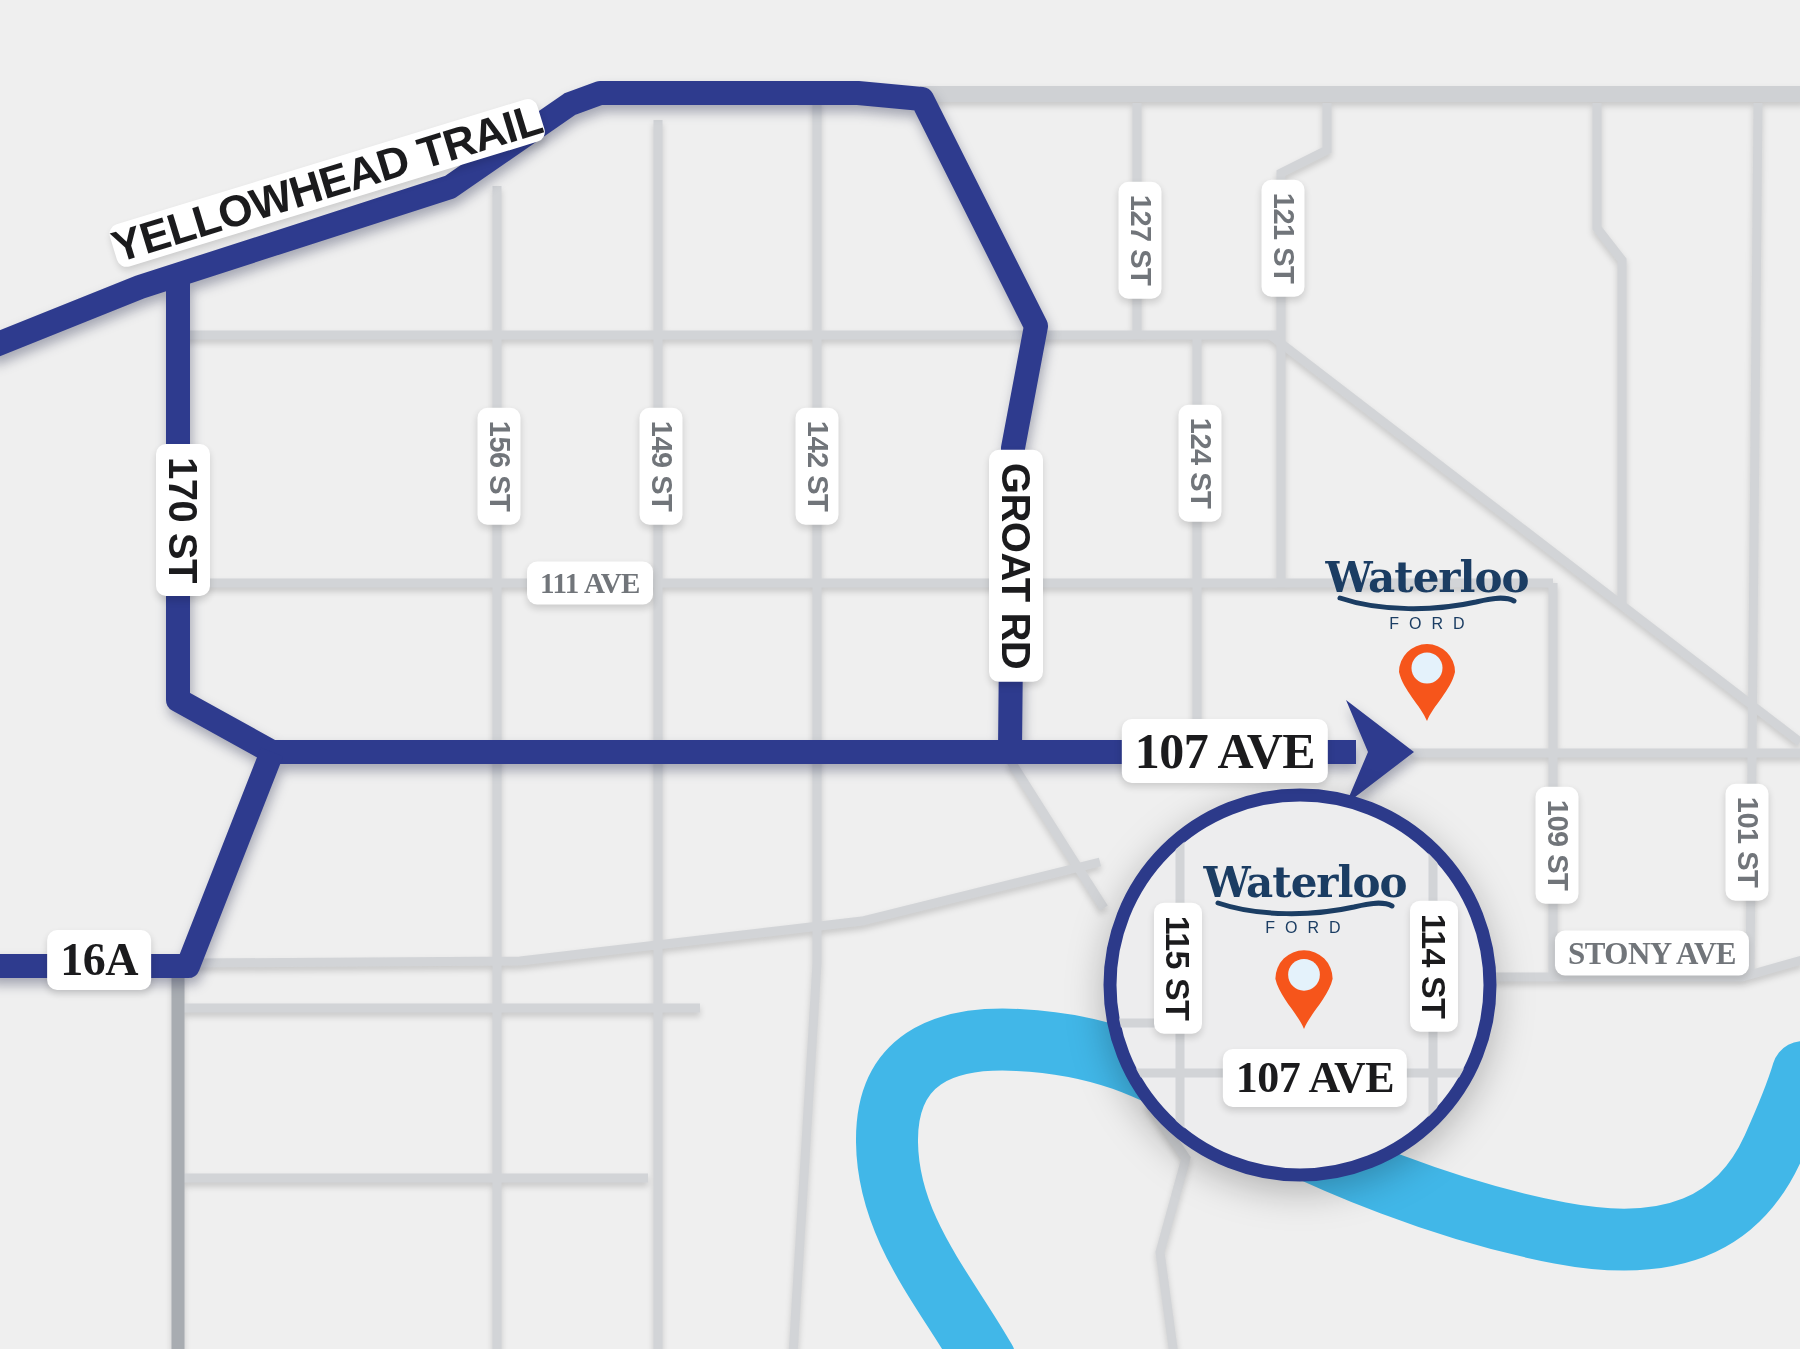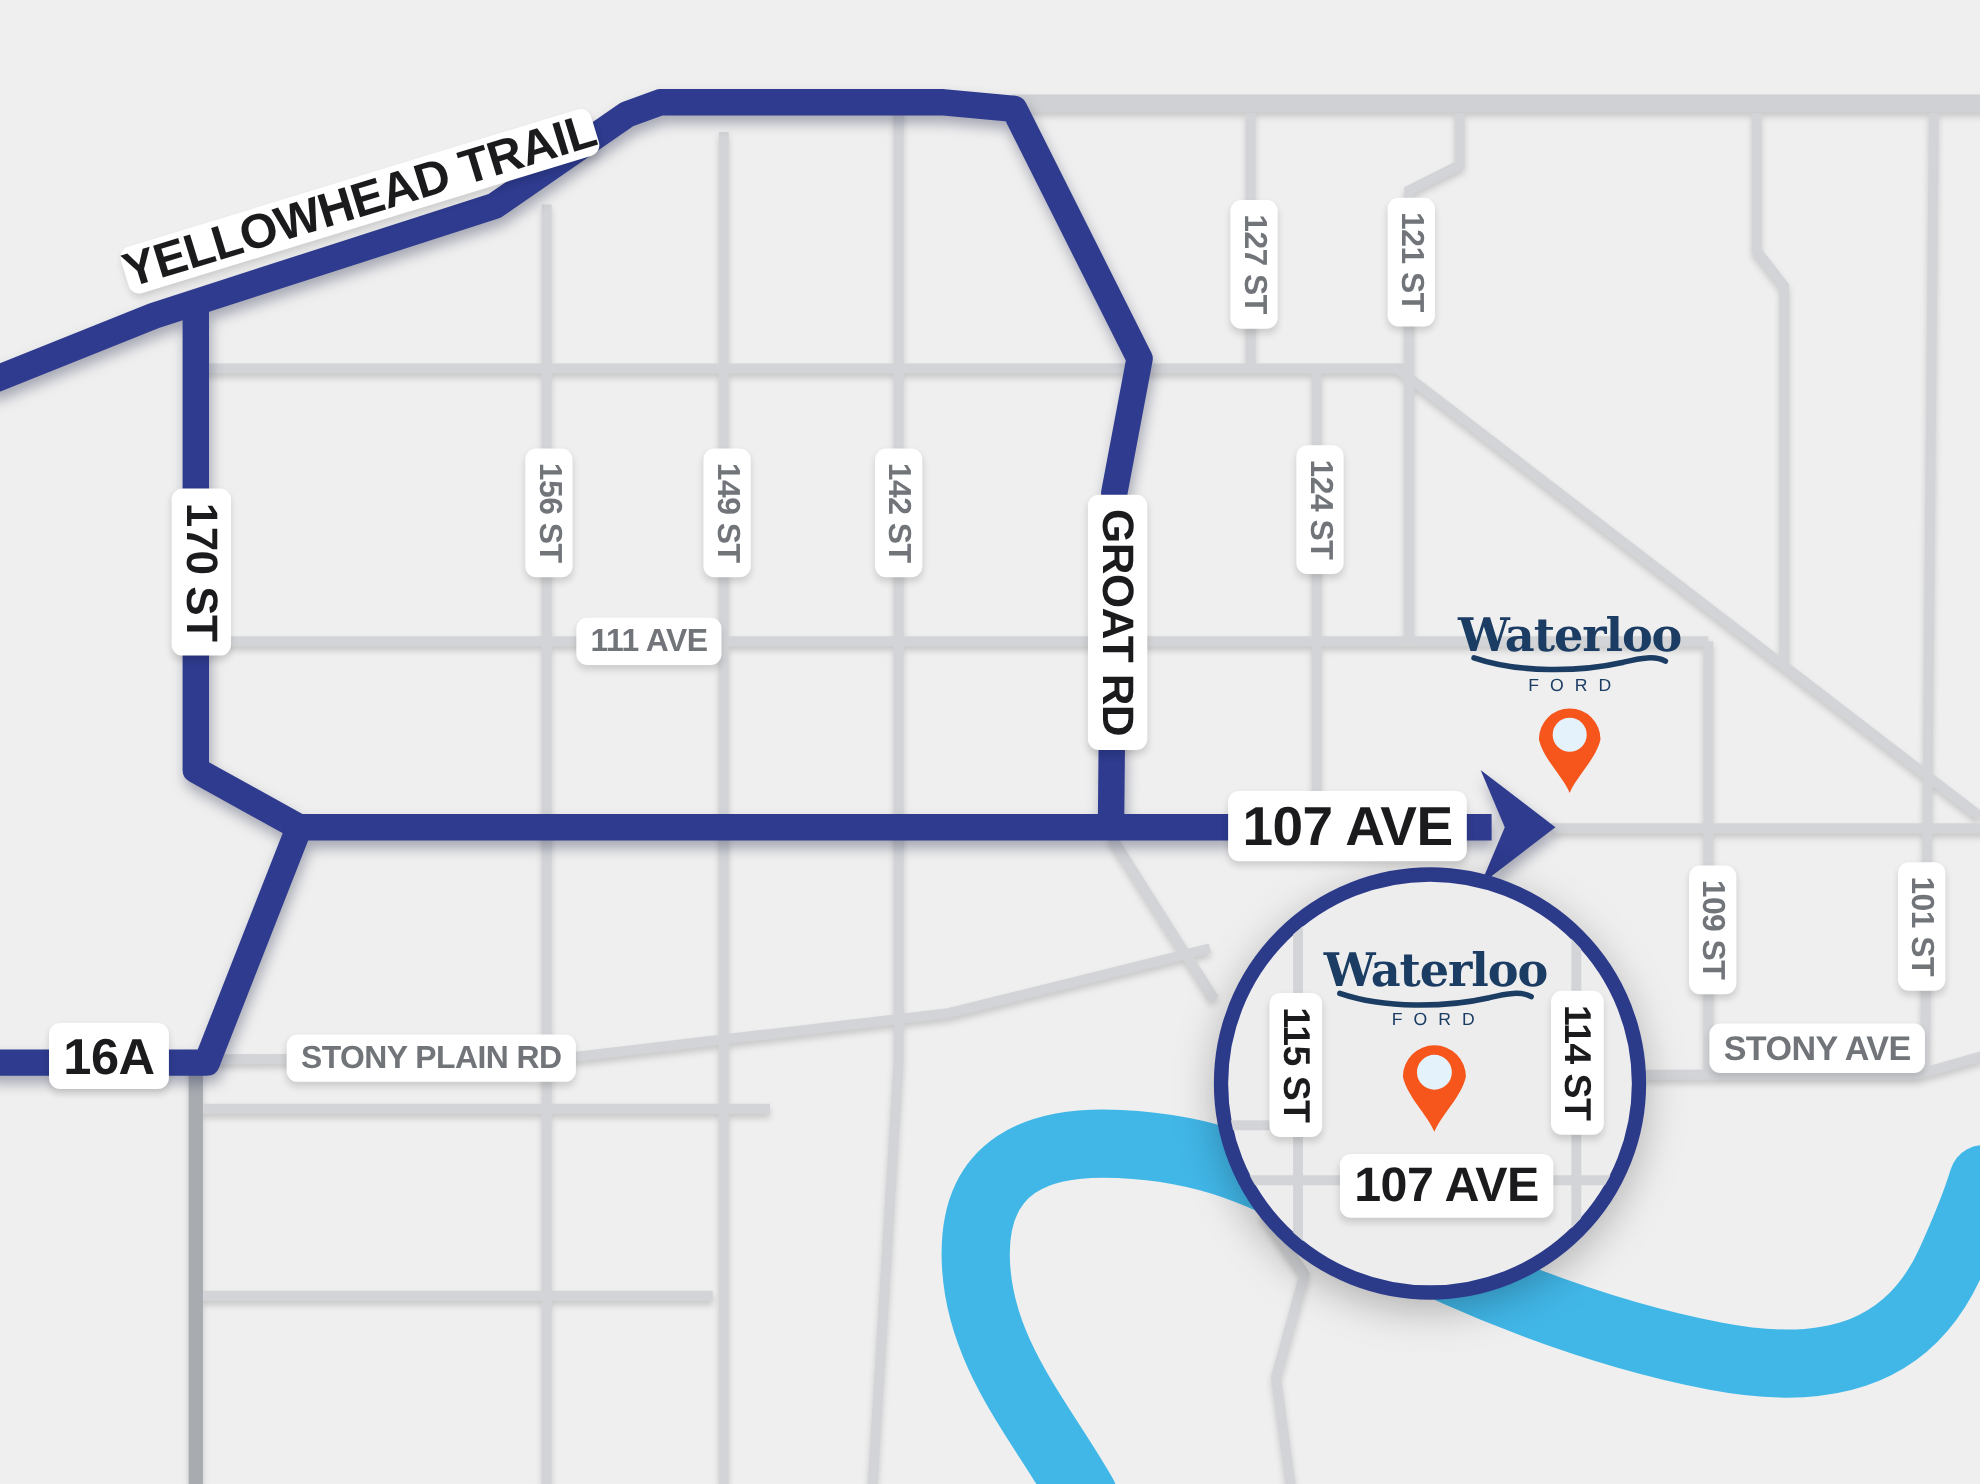--- a/index.html
+++ b/index.html
@@ -19,21 +19,21 @@
   .routeg{filter:drop-shadow(2px 7px 6px rgba(30,35,70,0.35));}
   .route{stroke:var(--c-route);stroke-width:24;fill:none;stroke-linejoin:round;}
   .arrowhead{fill:var(--c-route);}
   .inset-circle{fill:var(--c-circle_fill);stroke:var(--c-circle_border);stroke-width:13;}
   .insetg{filter:drop-shadow(0 10px 18px rgba(0,0,0,0.25));}
   .inset-road{stroke:var(--c-road);stroke-width:9;fill:none;}
 
   .lbl{position:absolute;background:#fff;border-radius:10px;white-space:nowrap;
        font-weight:bold;transform:translate(-50%,-50%);line-height:1;
        box-shadow:0 4px 7px rgba(0,0,0,0.14);letter-spacing:-0.5px;}
-  .lbl.h{padding:7px 13px;}
+  .lbl.h{padding:7px 13px;font-family:Liberation Serif, serif;}
   .lbl.v{writing-mode:vertical-rl;padding:13px 7px;}
   .minor{color:var(--c-label_minor);font-size:29px;}
   .major{color:var(--c-label_major);}
   .f40{font-size:40px;} .f44{font-size:44px;} .f50{font-size:50px;} .f46{font-size:46px;}
   .f34{font-size:34px;} .f31{font-size:31px;}
   .rot{transform:translate(-50%,-50%) rotate(-17deg);}
 
   .wl-name{position:absolute;transform:translate(-50%,-50%);color:var(--c-logo);
      font-family:"DejaVu Serif",serif;font-weight:bold;font-size:42px;letter-spacing:-1px;white-space:nowrap;text-align:center;}
   .wl-ford{position:absolute;transform:translate(-50%,-50%);color:var(--c-logo);
@@ -108,21 +108,20 @@
   <div class="lbl minor v" style="left:499px;top:466px;"><span>156 ST</span></div>
   <div class="lbl minor v" style="left:661px;top:466px;"><span>149 ST</span></div>
   <div class="lbl minor v" style="left:817px;top:466px;"><span>142 ST</span></div>
   <div class="lbl major f40 v" style="left:1016px;top:566px;"><span>GROAT RD</span></div>
   <div class="lbl minor v" style="left:1140px;top:240px;"><span>127 ST</span></div>
   <div class="lbl minor v" style="left:1283px;top:238px;"><span>121 ST</span></div>
   <div class="lbl minor v" style="left:1200px;top:463px;"><span>124 ST</span></div>
   <div class="lbl minor h" style="left:590px;top:583px;"><span>111 AVE</span></div>
   <div class="lbl major f50 h" style="left:1225px;top:751px;"><span>107 AVE</span></div>
   <div class="lbl major f46 h" style="left:99px;top:960px;"><span>16A</span></div>
-  <div class="lbl minor h" style="left:392px;top:962px;"><span>STONY PLAIN RD</span></div>
   <div class="lbl minor f31 h" style="left:1652px;top:953px;"><span>STONY AVE</span></div>
   <div class="lbl minor v" style="left:1557px;top:845px;"><span>109 ST</span></div>
   <div class="lbl minor v" style="left:1747px;top:842px;"><span>101 ST</span></div>
 
   <div class="lbl major f34 v" style="left:1178px;top:968px;"><span>115 ST</span></div>
   <div class="lbl major f34 v" style="left:1434px;top:966px;"><span>114 ST</span></div>
   <div class="lbl major f44 h" style="left:1315px;top:1078px;"><span>107 AVE</span></div>
 
   <div class="wl-name" style="left:1427px;top:577px;">Waterloo</div>
   <svg class="wl-swoosh" style="left:1427px;top:603px;" width="182" height="26" viewBox="0 0 182 26">

